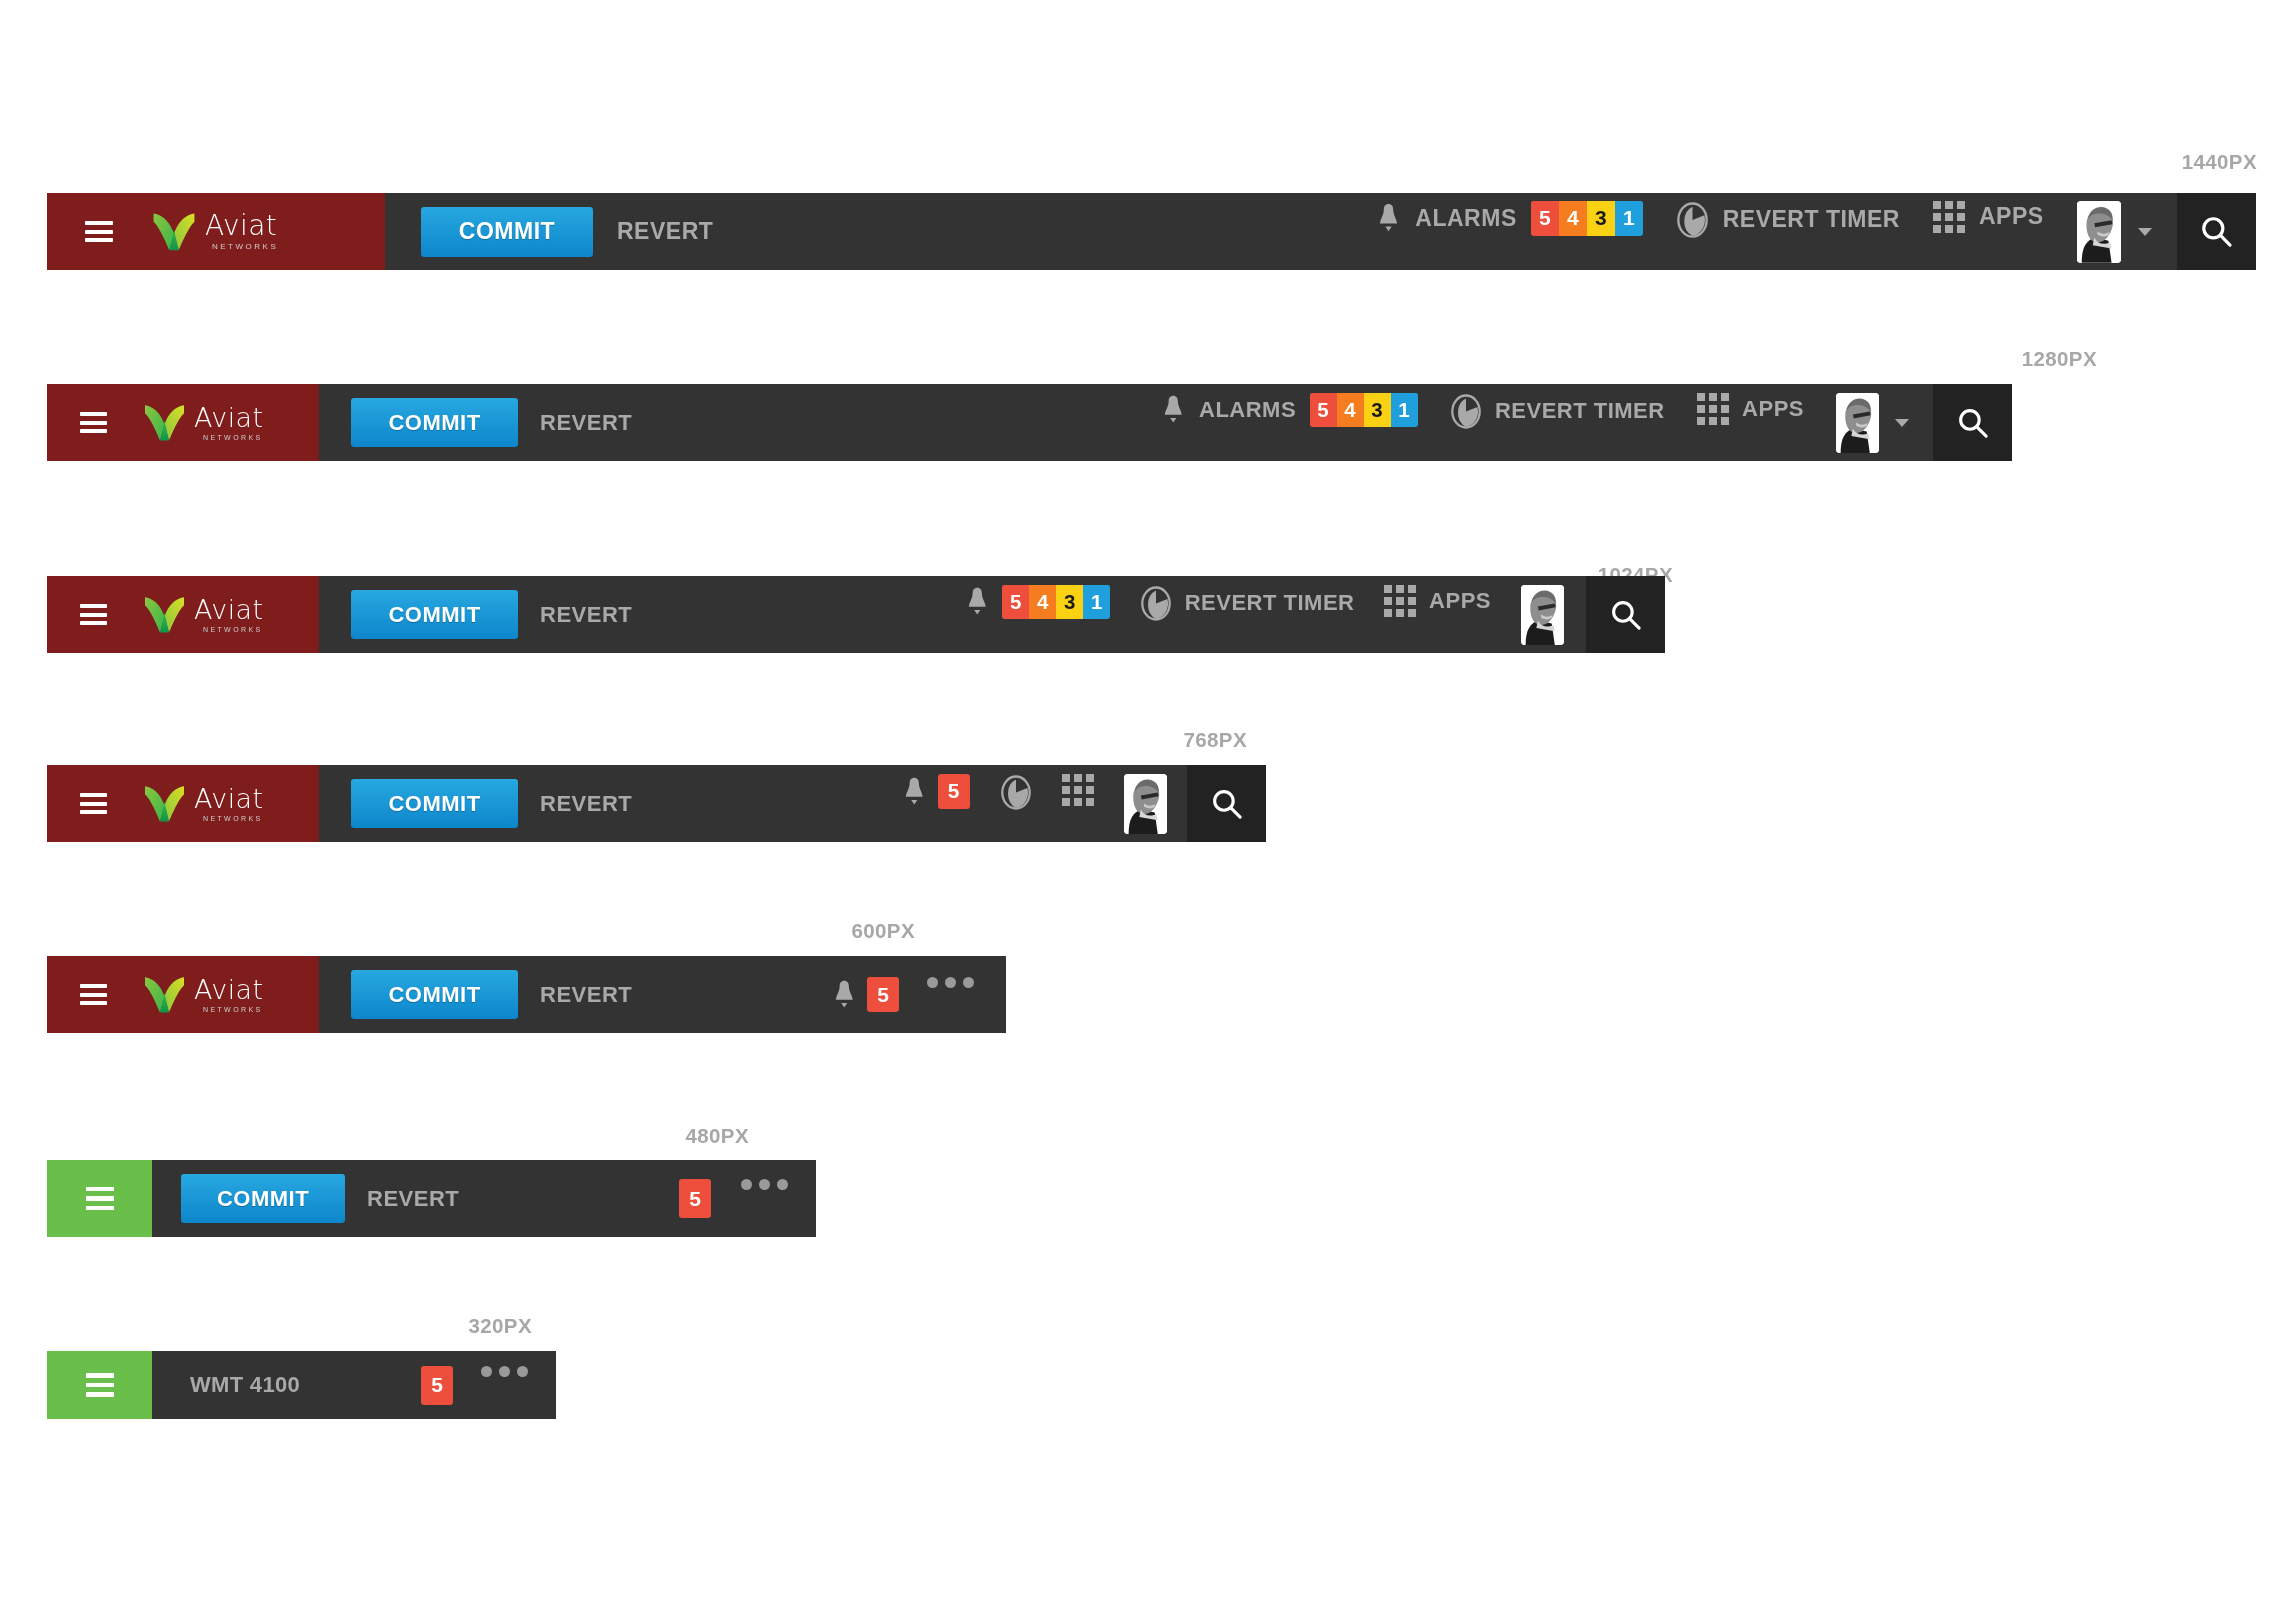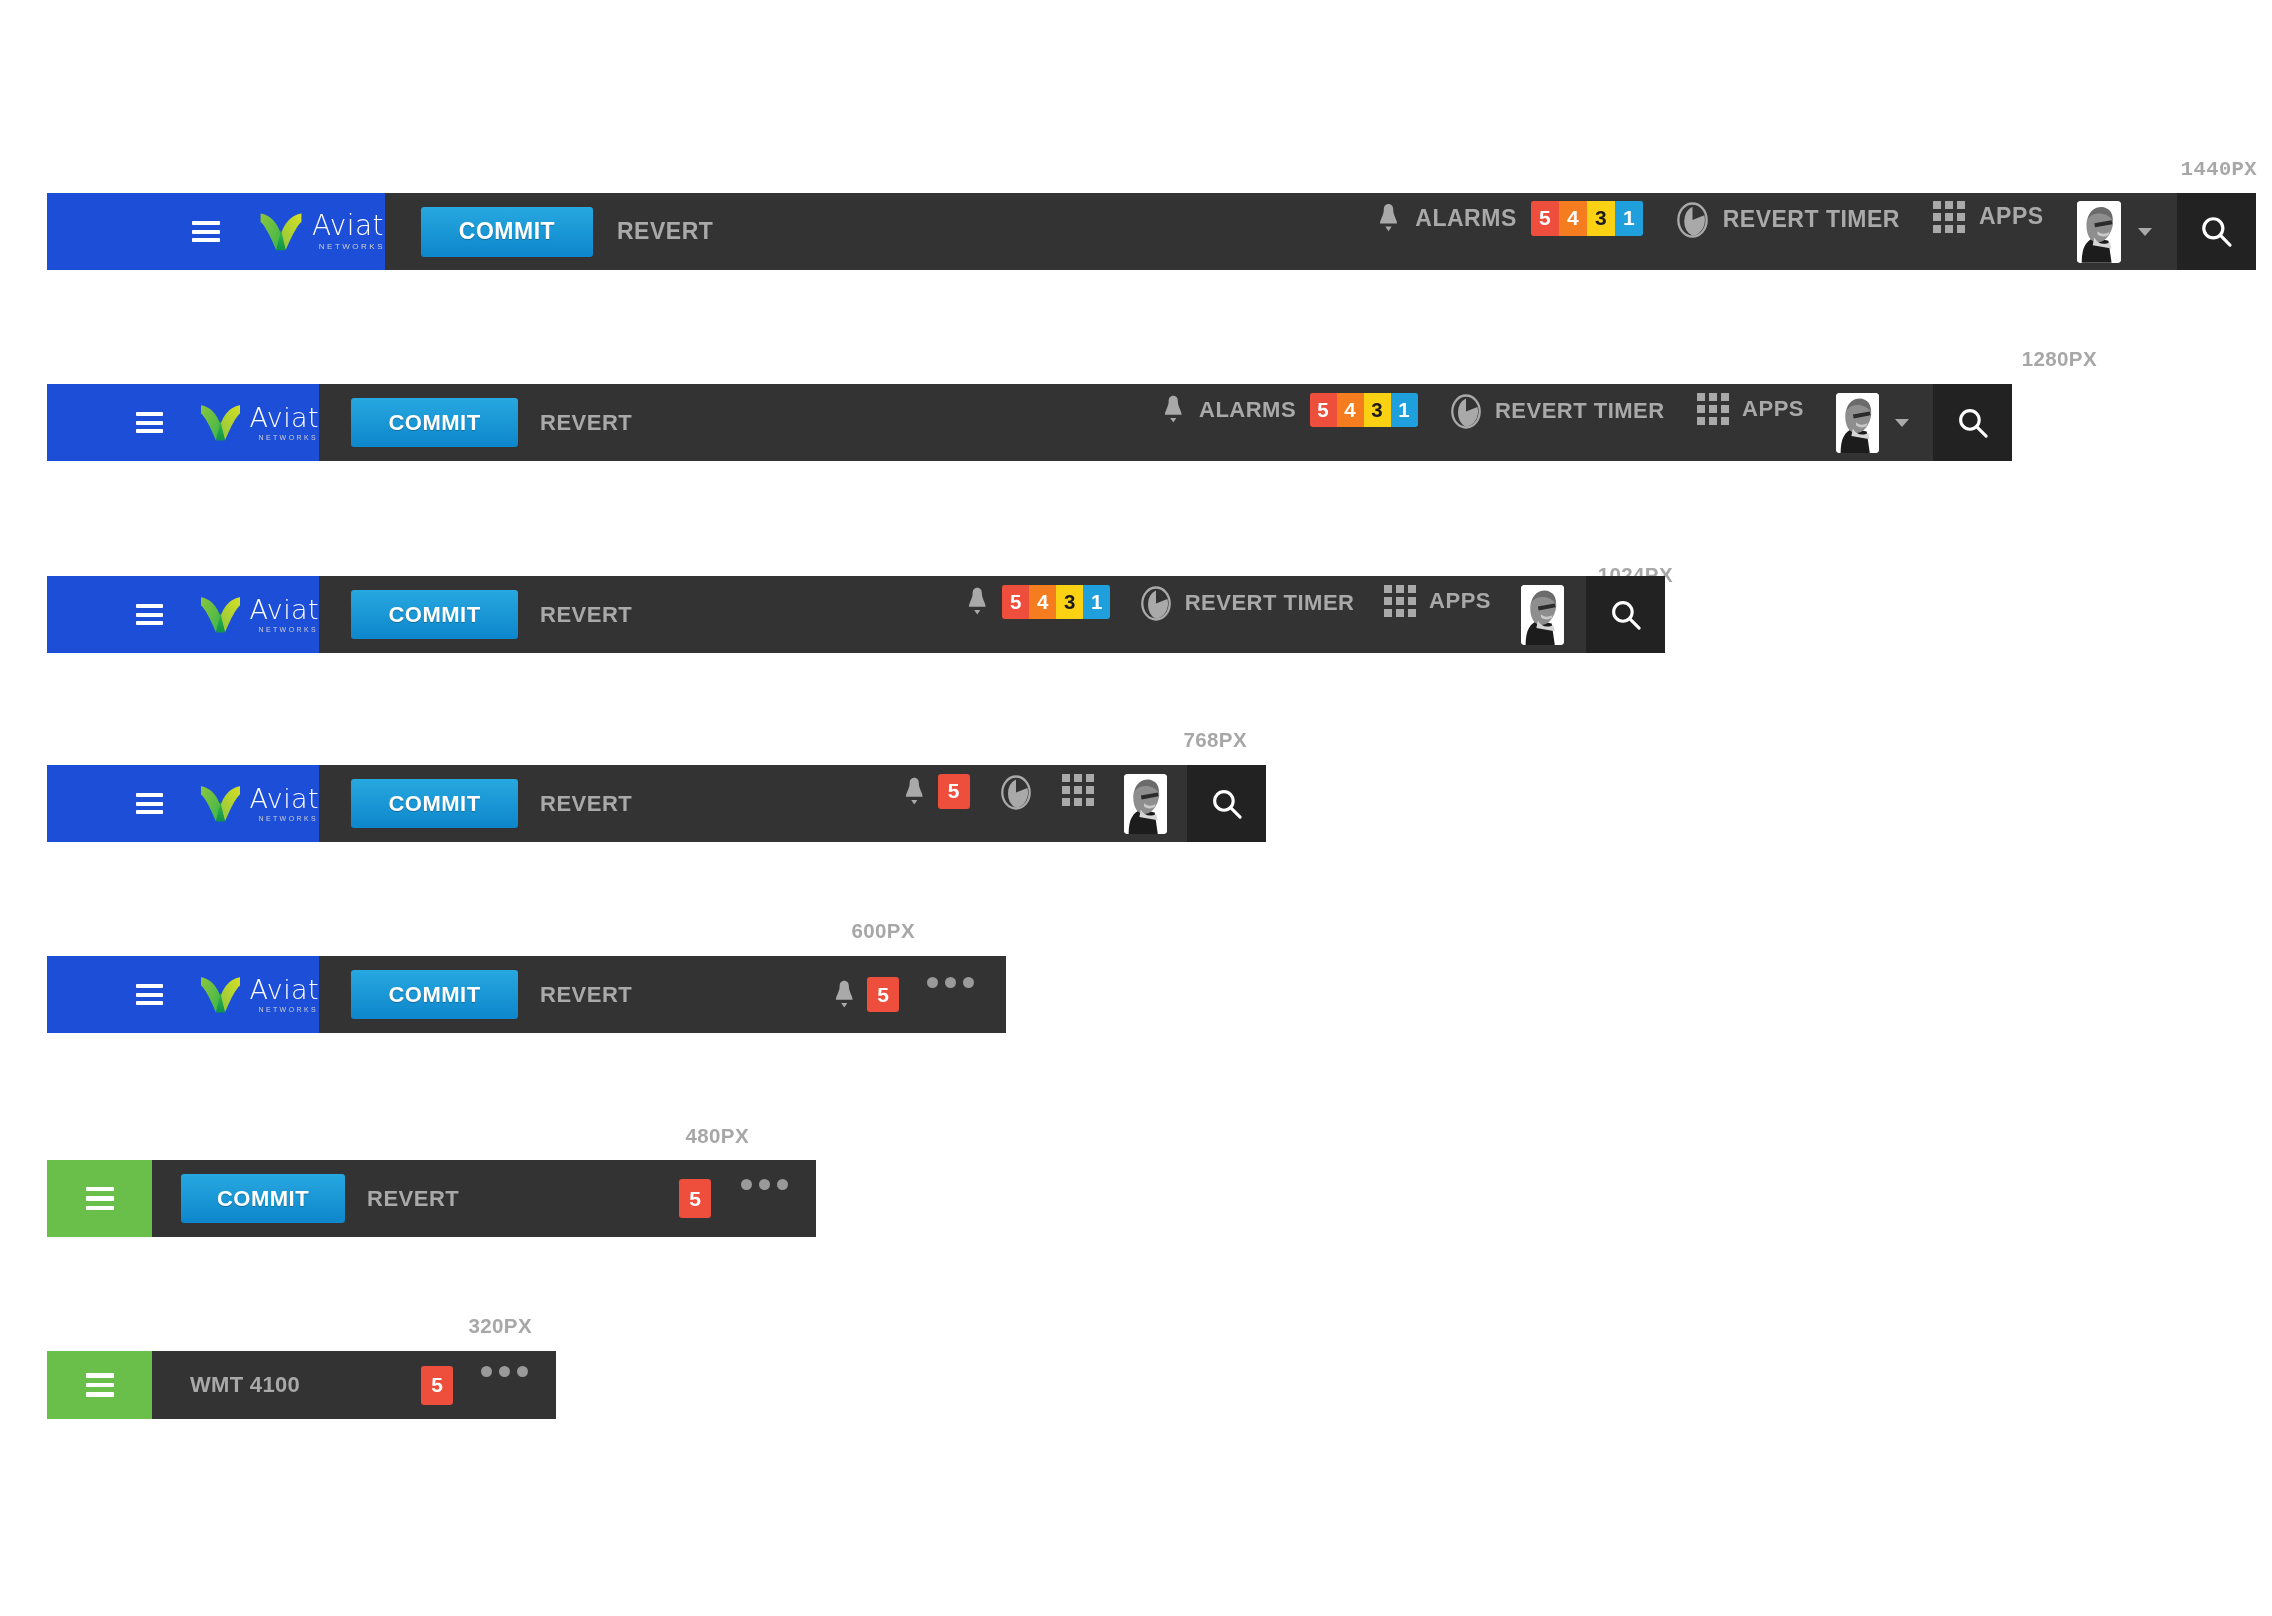--- a/index.html
+++ b/index.html
@@ -33,26 +33,25 @@
   .navbar {
     position: absolute;
     display: flex;
     align-items: stretch;
     background: #333333;
     box-sizing: border-box;
   }
 
   
   .brand-panel {
-    background: #1d4ed8;
+    background: #7f1d1d;
     display: flex;
     align-items: center;
     flex: 0 0 auto;
     box-sizing: border-box;
-    justify-content: flex-end;
   }
   .brand-panel.green { background: #6abf4b; }
 
   
   .hamburger {
     display: flex;
     flex-direction: column;
     justify-content: center;
     gap: 4.7px;
     cursor: pointer;
@@ -235,21 +234,21 @@
 
   .bell { flex: 0 0 auto; display: block; }
   .timer { flex: 0 0 auto; display: block; }
   .magnifier { display: block; }
 </style>
 </head>
 <body>
 
 <div class="stage">
 
-  <div class="bp-label" style="right:16px; top:158px;font-family:Liberation Mono, monospace;">1440PX</div>
+  <div class="bp-label" style="right:16px; top:150px;">1440PX</div>
 
   <div class="navbar" style="left:47px; top:193px; width:2209px; height:77px;">
 
     <div class="brand-panel" style="width:338px; padding-left:38px; gap:39px;">
       <div class="hamburger">
         <span style="width:28px;height:4px;"></span>
         <span style="width:28px;height:4px;"></span>
         <span style="width:28px;height:4px;"></span>
       </div>
       <div class="logo">

